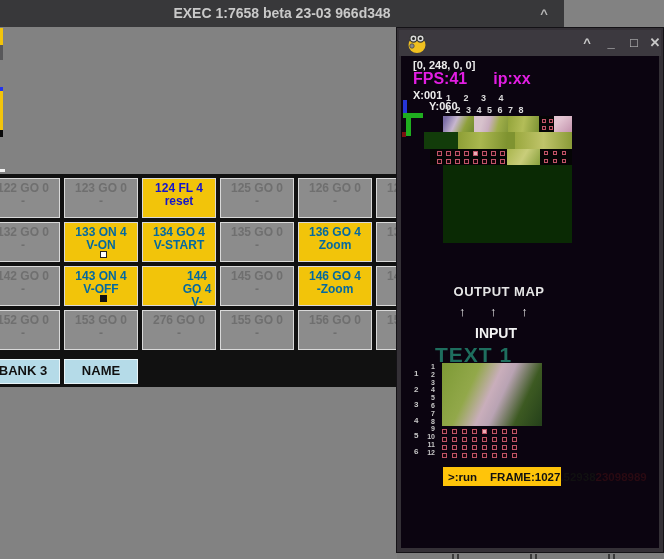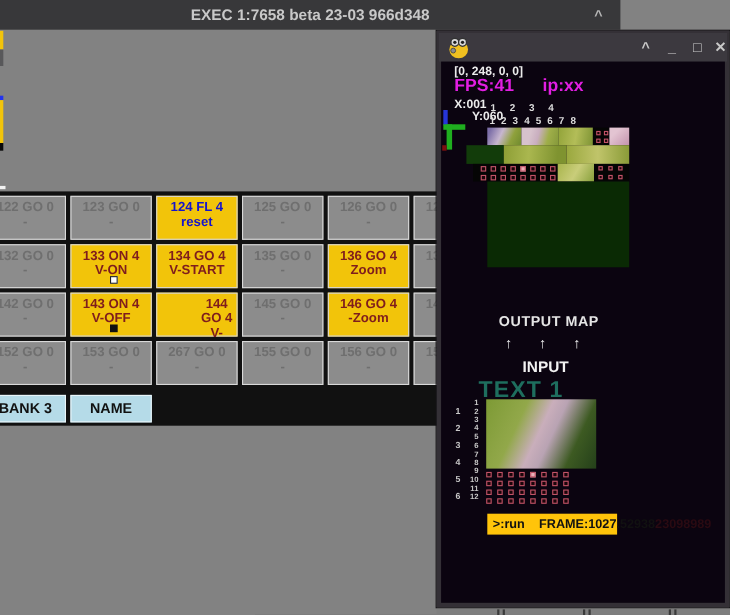--- a/index.html
+++ b/index.html
@@ -10,21 +10,21 @@
   .exec-title{position:absolute;left:0;top:0;width:100%;text-align:center;line-height:27px;
               font-weight:bold;font-size:14px;color:#c9c9c9;}
   .exec-shade{position:absolute;right:10px;top:0;width:20px;text-align:center;line-height:27px;
               font-weight:bold;font-size:13px;color:#b5b5b5;cursor:pointer;}
   .sliver{position:absolute;left:0;width:3px;}
   .white-dash{position:absolute;left:0;top:169px;width:5px;height:3px;background:#f2f2f2;}
   .grid-bg{position:absolute;left:0;top:174px;width:397px;height:213px;background:#111;}
   .cell{position:absolute;width:74px;height:40px;background:#8c8c8c;border:1px solid #d9d9d9;
         box-sizing:border-box;text-align:center;color:#6f6f6f;font-weight:bold;font-size:12px;
         line-height:13px;padding-top:3px;}
-  .cell.active{background:#f2c40a;color:#7f1d1d;}
+  .cell.active{background:#f2c40a;color:#0369a1;}
   .cell.blue{color:#1414cc;}
   .ind{position:absolute;left:50%;margin-left:-1px;top:28px;width:7px;height:7px;box-sizing:border-box;}
   .ind.hollow{background:#fff;border:1px solid #222;}
   .ind.solid{background:#111;}
   .bank-btn{position:absolute;top:359px;width:74px;height:25px;background:#b5dbe8;border:1px solid #e9f5f9;
             box-sizing:border-box;text-align:center;font-weight:bold;font-size:13px;line-height:22px;color:#111;}
   
   #vpu{position:absolute;left:397px;top:28px;width:266px;height:524px;background:#343036;
        outline:1px solid #141216;z-index:10;}
   .vpu-titlebar{position:absolute;left:2px;top:2px;right:2px;height:26px;background:#3c393f;}
@@ -175,21 +175,21 @@
       </div>
       <div class="cell" style="left: -14px; top: 310px;">
         <div>152 GO 0</div>
         <div>-</div>
       </div>
       <div class="cell" style="left: 64px; top: 310px;">
         <div>153 GO 0</div>
         <div>-</div>
       </div>
       <div class="cell" style="left: 142px; top: 310px;">
-        <div>267 GO 0</div>
+        <div>276 GO 0</div>
         <div>-</div>
       </div>
       <div class="cell" style="left: 220px; top: 310px;">
         <div>155 GO 0</div>
         <div>-</div>
       </div>
       <div class="cell" style="left: 298px; top: 310px;">
         <div>156 GO 0</div>
         <div>-</div>
       </div>

